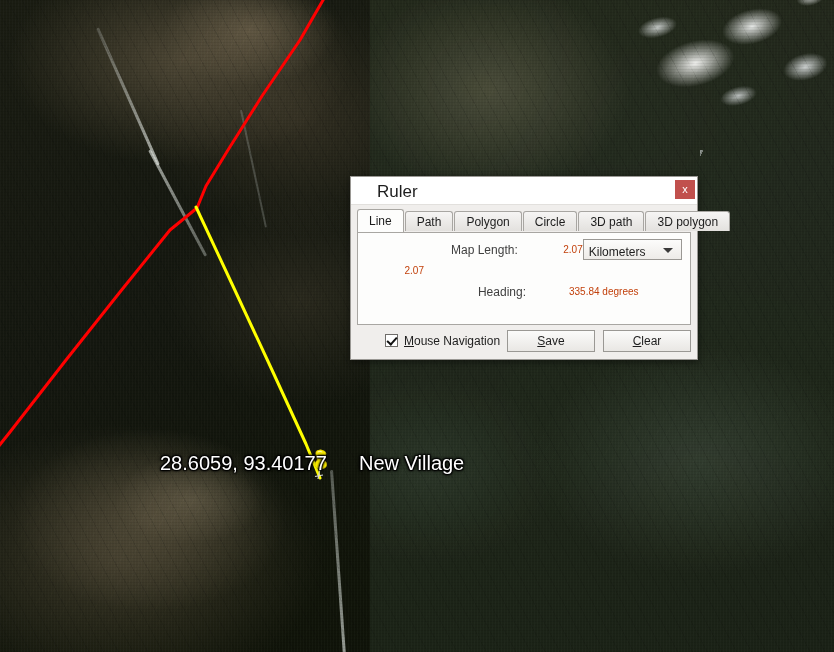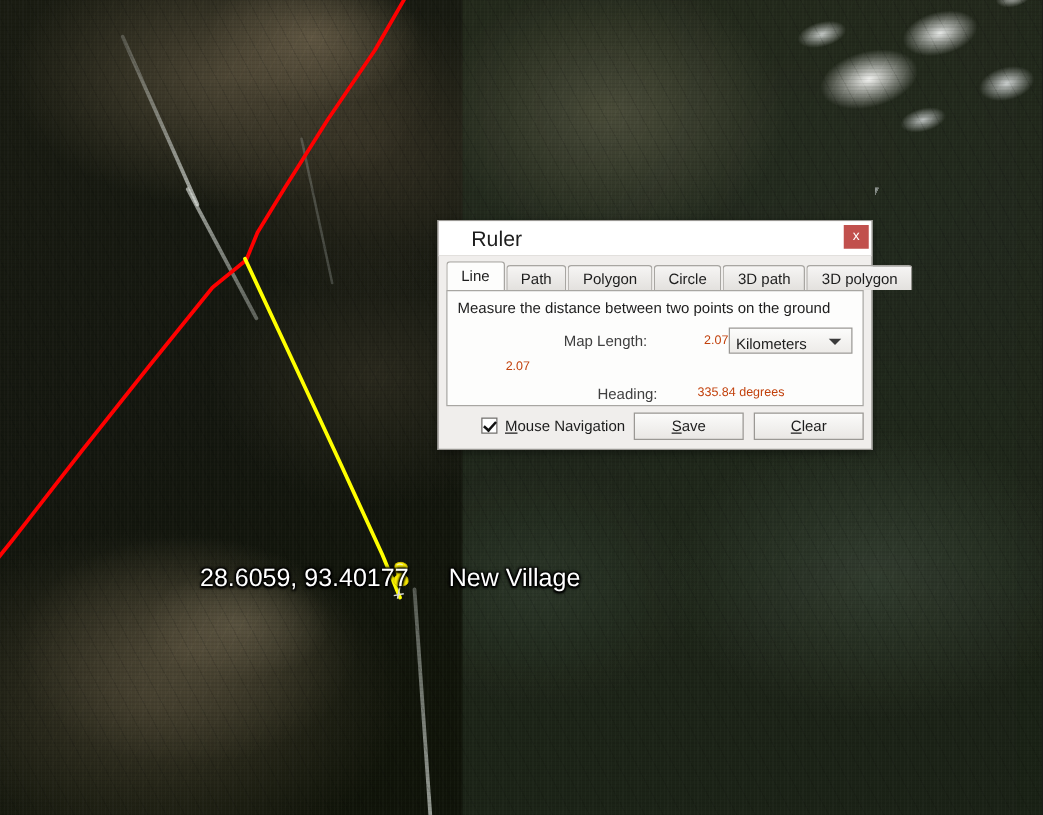--- a/index.html
+++ b/index.html
@@ -199,21 +199,21 @@
     border: none;
     padding: 0;
     font-family: "Liberation Sans", sans-serif;
   }
 
   #tab-strip {
     position: relative;
     height: 23px;
     margin: 4px 6px 0 6px;
     display: flex;
-    align-items: flex-end;
+    align-items: center;
     gap: 1px;
   }
   .tab {
     height: 20px;
     line-height: 20px;
     padding: 0 11px;
     font-size: 12px;
     color: #1d1d1d;
     background: linear-gradient(to bottom, #f6f5f4, #e3e1de);
     border: 1px solid #a8a6a2;
@@ -262,21 +262,21 @@
   }
   .measure-value {
     font-size: 10px;
     color: #c2410c;
     width: 58px;
     text-align: right;
   }
   .measure-value.wide {
     width: auto;
     text-align: right;
-    margin-left: 22px;
+    margin-left: 33px;
   }
   #unit-select {
     margin-left: 0;
     width: 104px;
     height: 21px;
     background: linear-gradient(to bottom, #fcfcfb, #edebe8);
     border: 1px solid #9a9894;
     font-size: 12px;
     color: #1d1d1d;
     display: flex;
@@ -398,21 +398,20 @@
     <div id="tab-strip">
       <div class="tab active">Line</div>
       <div class="tab">Path</div>
       <div class="tab">Polygon</div>
       <div class="tab">Circle</div>
       <div class="tab">3D path</div>
       <div class="tab">3D polygon</div>
     </div>
 
     <div id="tab-panel">
-      <div id="panel-description">Measure the distance between two points on the ground</div>
 
       <div class="measure-row">
         <div class="measure-label">Map Length:</div>
         <div class="measure-value">2.07</div>
         <div id="unit-select">
           <span>Kilometers</span>
           <span id="unit-select-arrow"></span>
         </div>
       </div>
 

